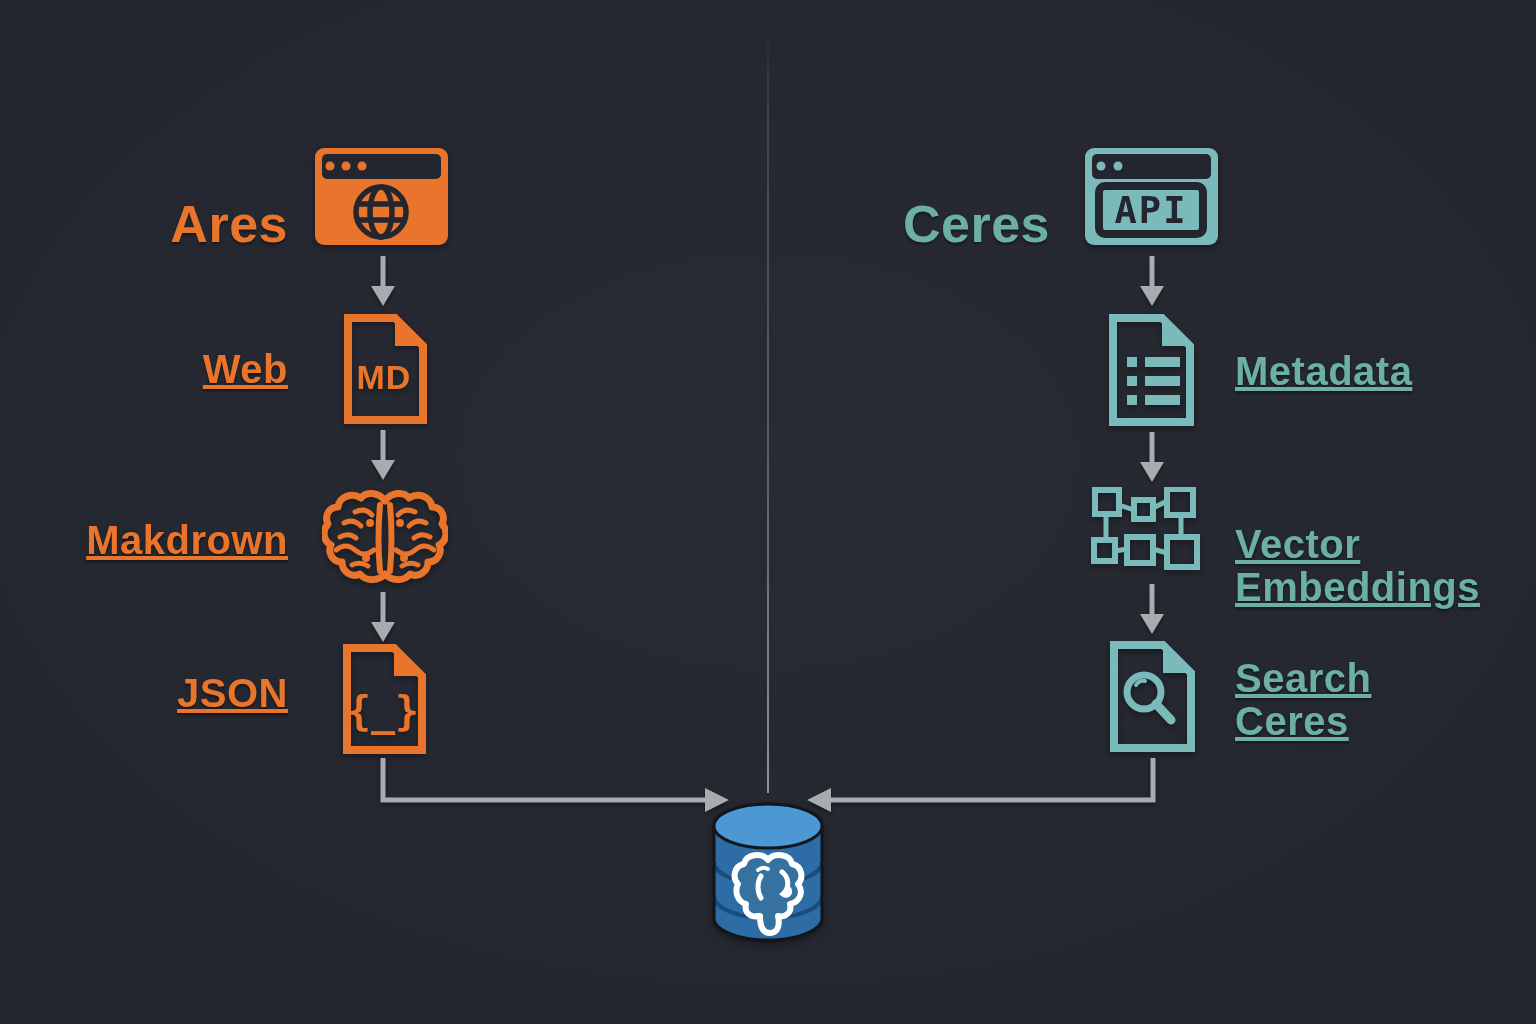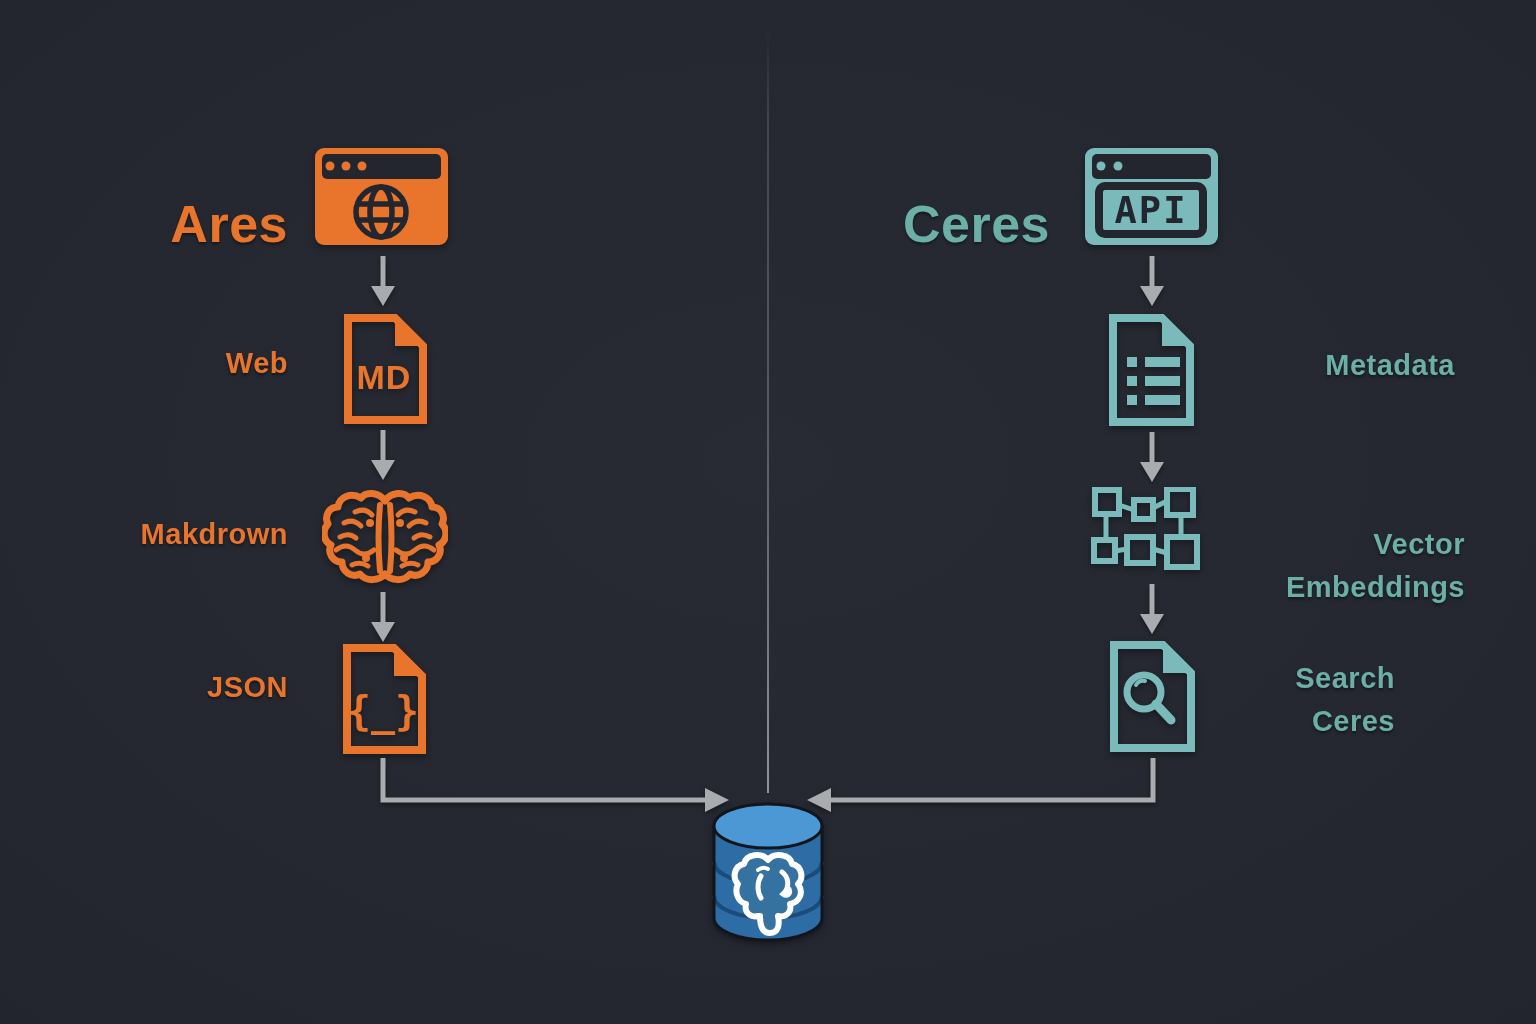--- a/index.html
+++ b/index.html
@@ -12,26 +12,25 @@
   body{
     font-family:"Liberation Sans","DejaVu Sans",sans-serif;
     background:radial-gradient(120% 120% at 50% 45%, #282b34 0%, #23262e 55%, #1e212a 100%);
     position:relative;
   }
   .label{
     position:absolute;
     font-weight:bold;
     text-shadow:0 2px 3px rgba(0,0,0,.45);
     letter-spacing:.5px;
-    text-align:right;
   }
   .label.orange{color:#e9752c;}
   .label.teal{color:#6bafa7;}
   .title{font-size:52px;}
-  .node-label{font-size:29px;}
+  .node-label{font-size:40px;text-decoration:underline;}
   .right-align{text-align:right;}
   .two-line{line-height:43px;}
   .icon{position:absolute;filter:drop-shadow(0 3px 3px rgba(0,0,0,.35));}
   .connector{position:absolute;filter:drop-shadow(0 2px 2px rgba(0,0,0,.4));}
   #divider{
     position:absolute;left:767px;top:28px;width:2px;height:765px;
     background:linear-gradient(to bottom,
       rgba(150,152,156,0) 0%,
       rgba(150,152,156,.25) 12%,
       rgba(150,152,156,.45) 55%,

